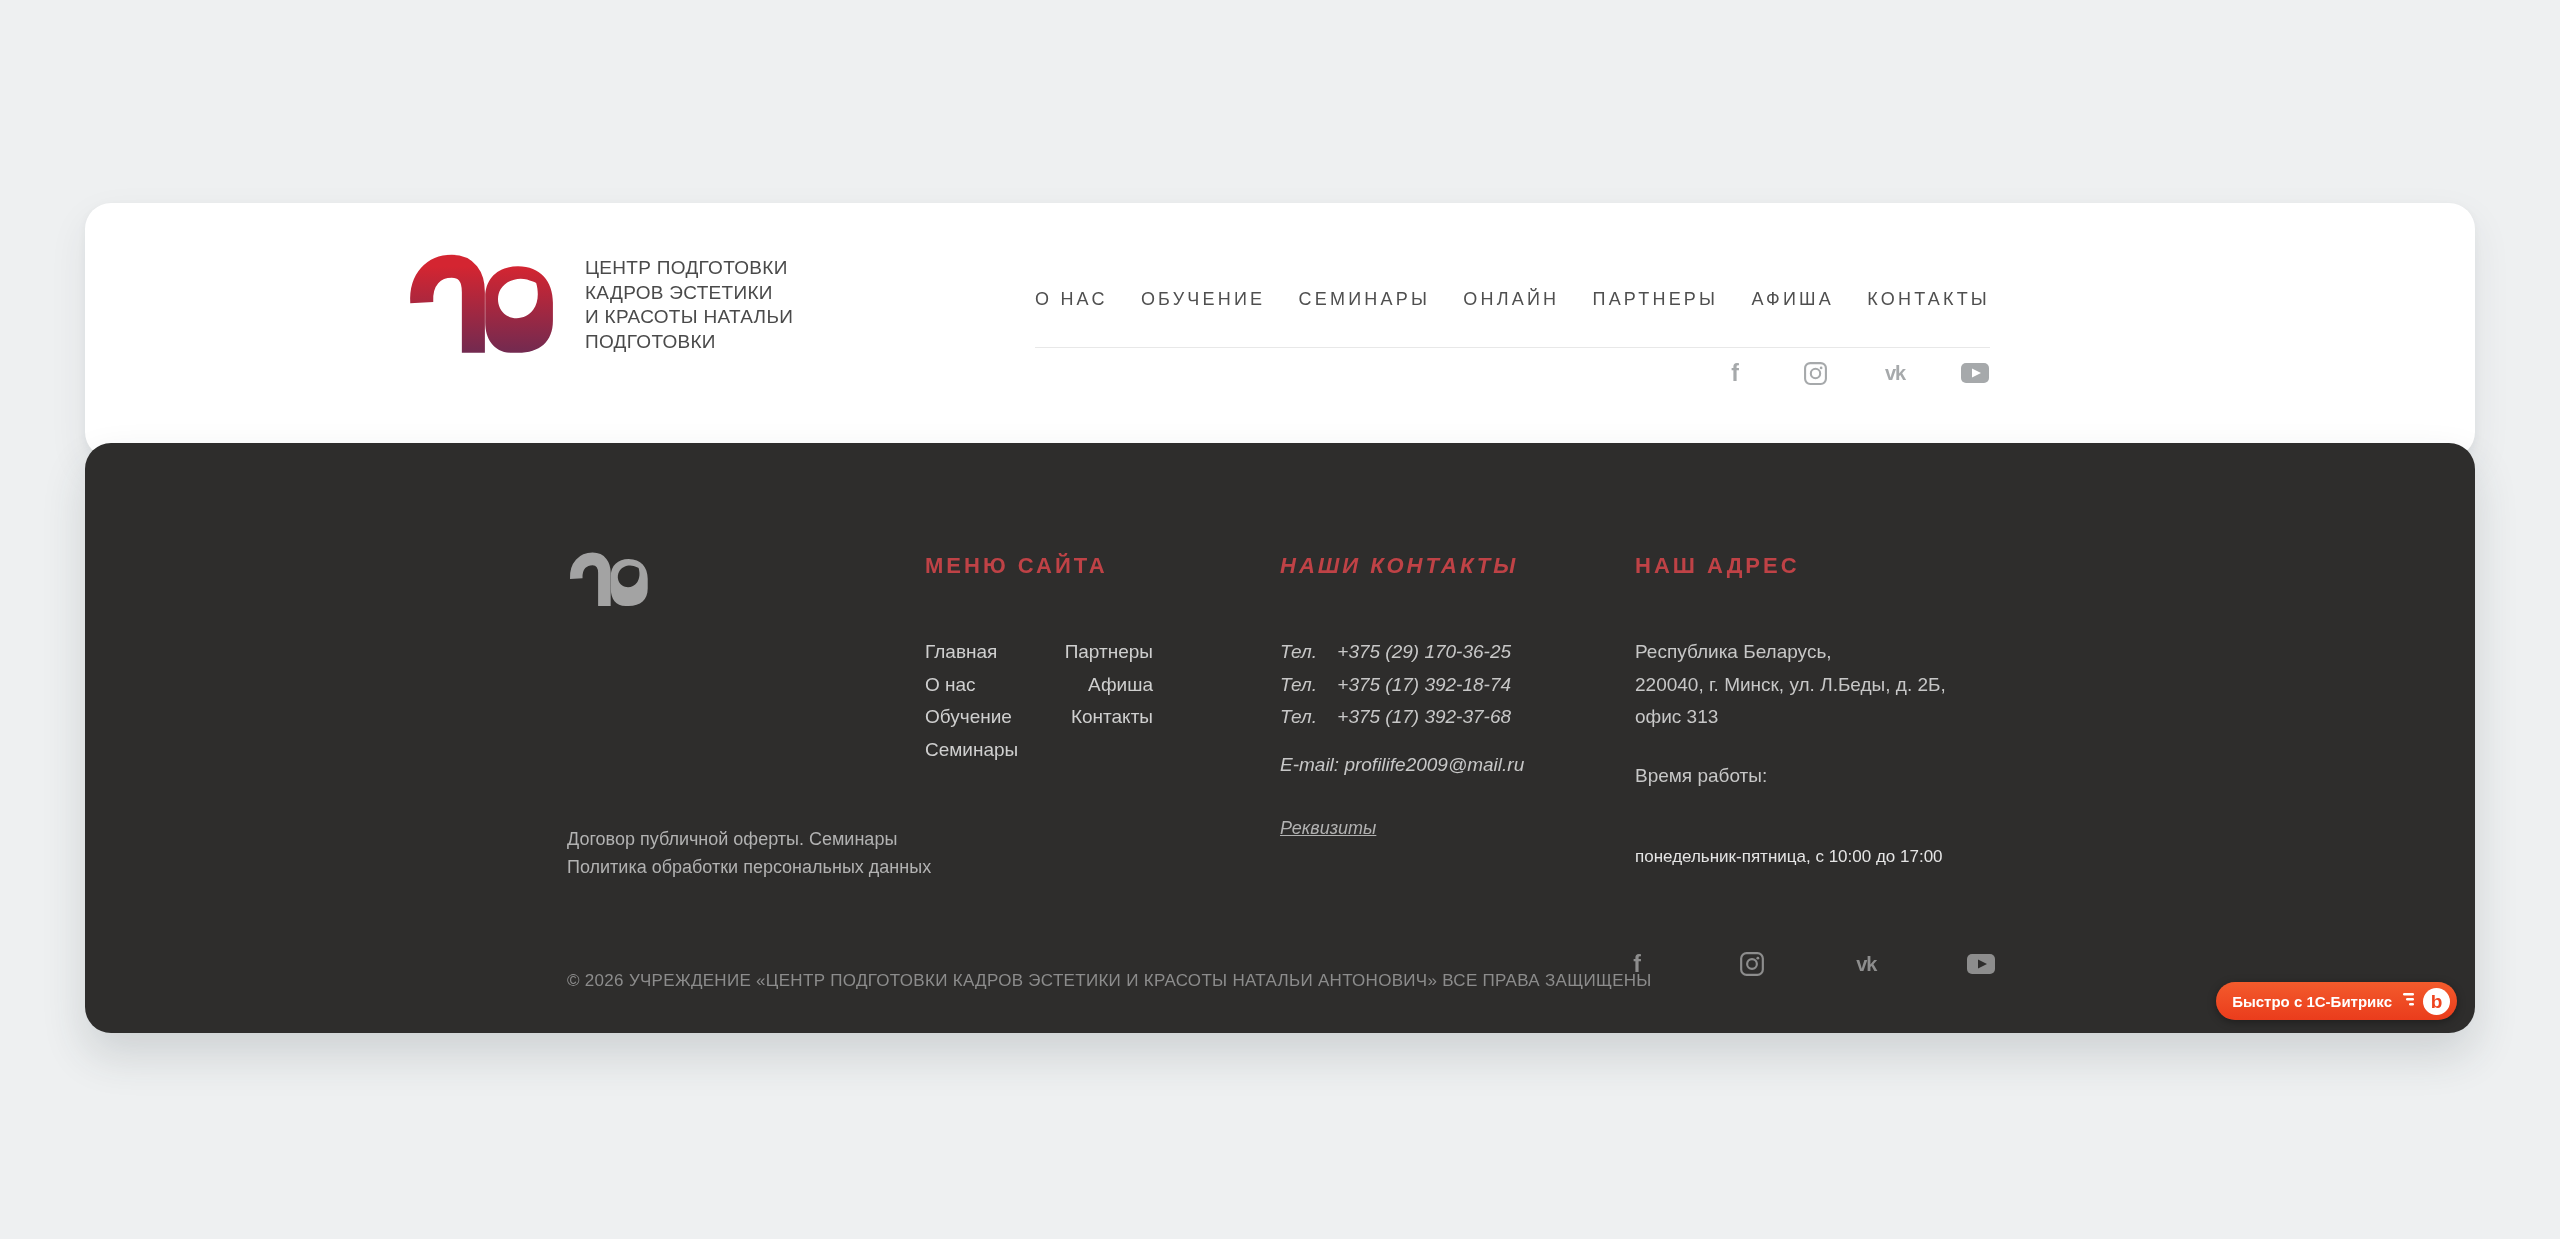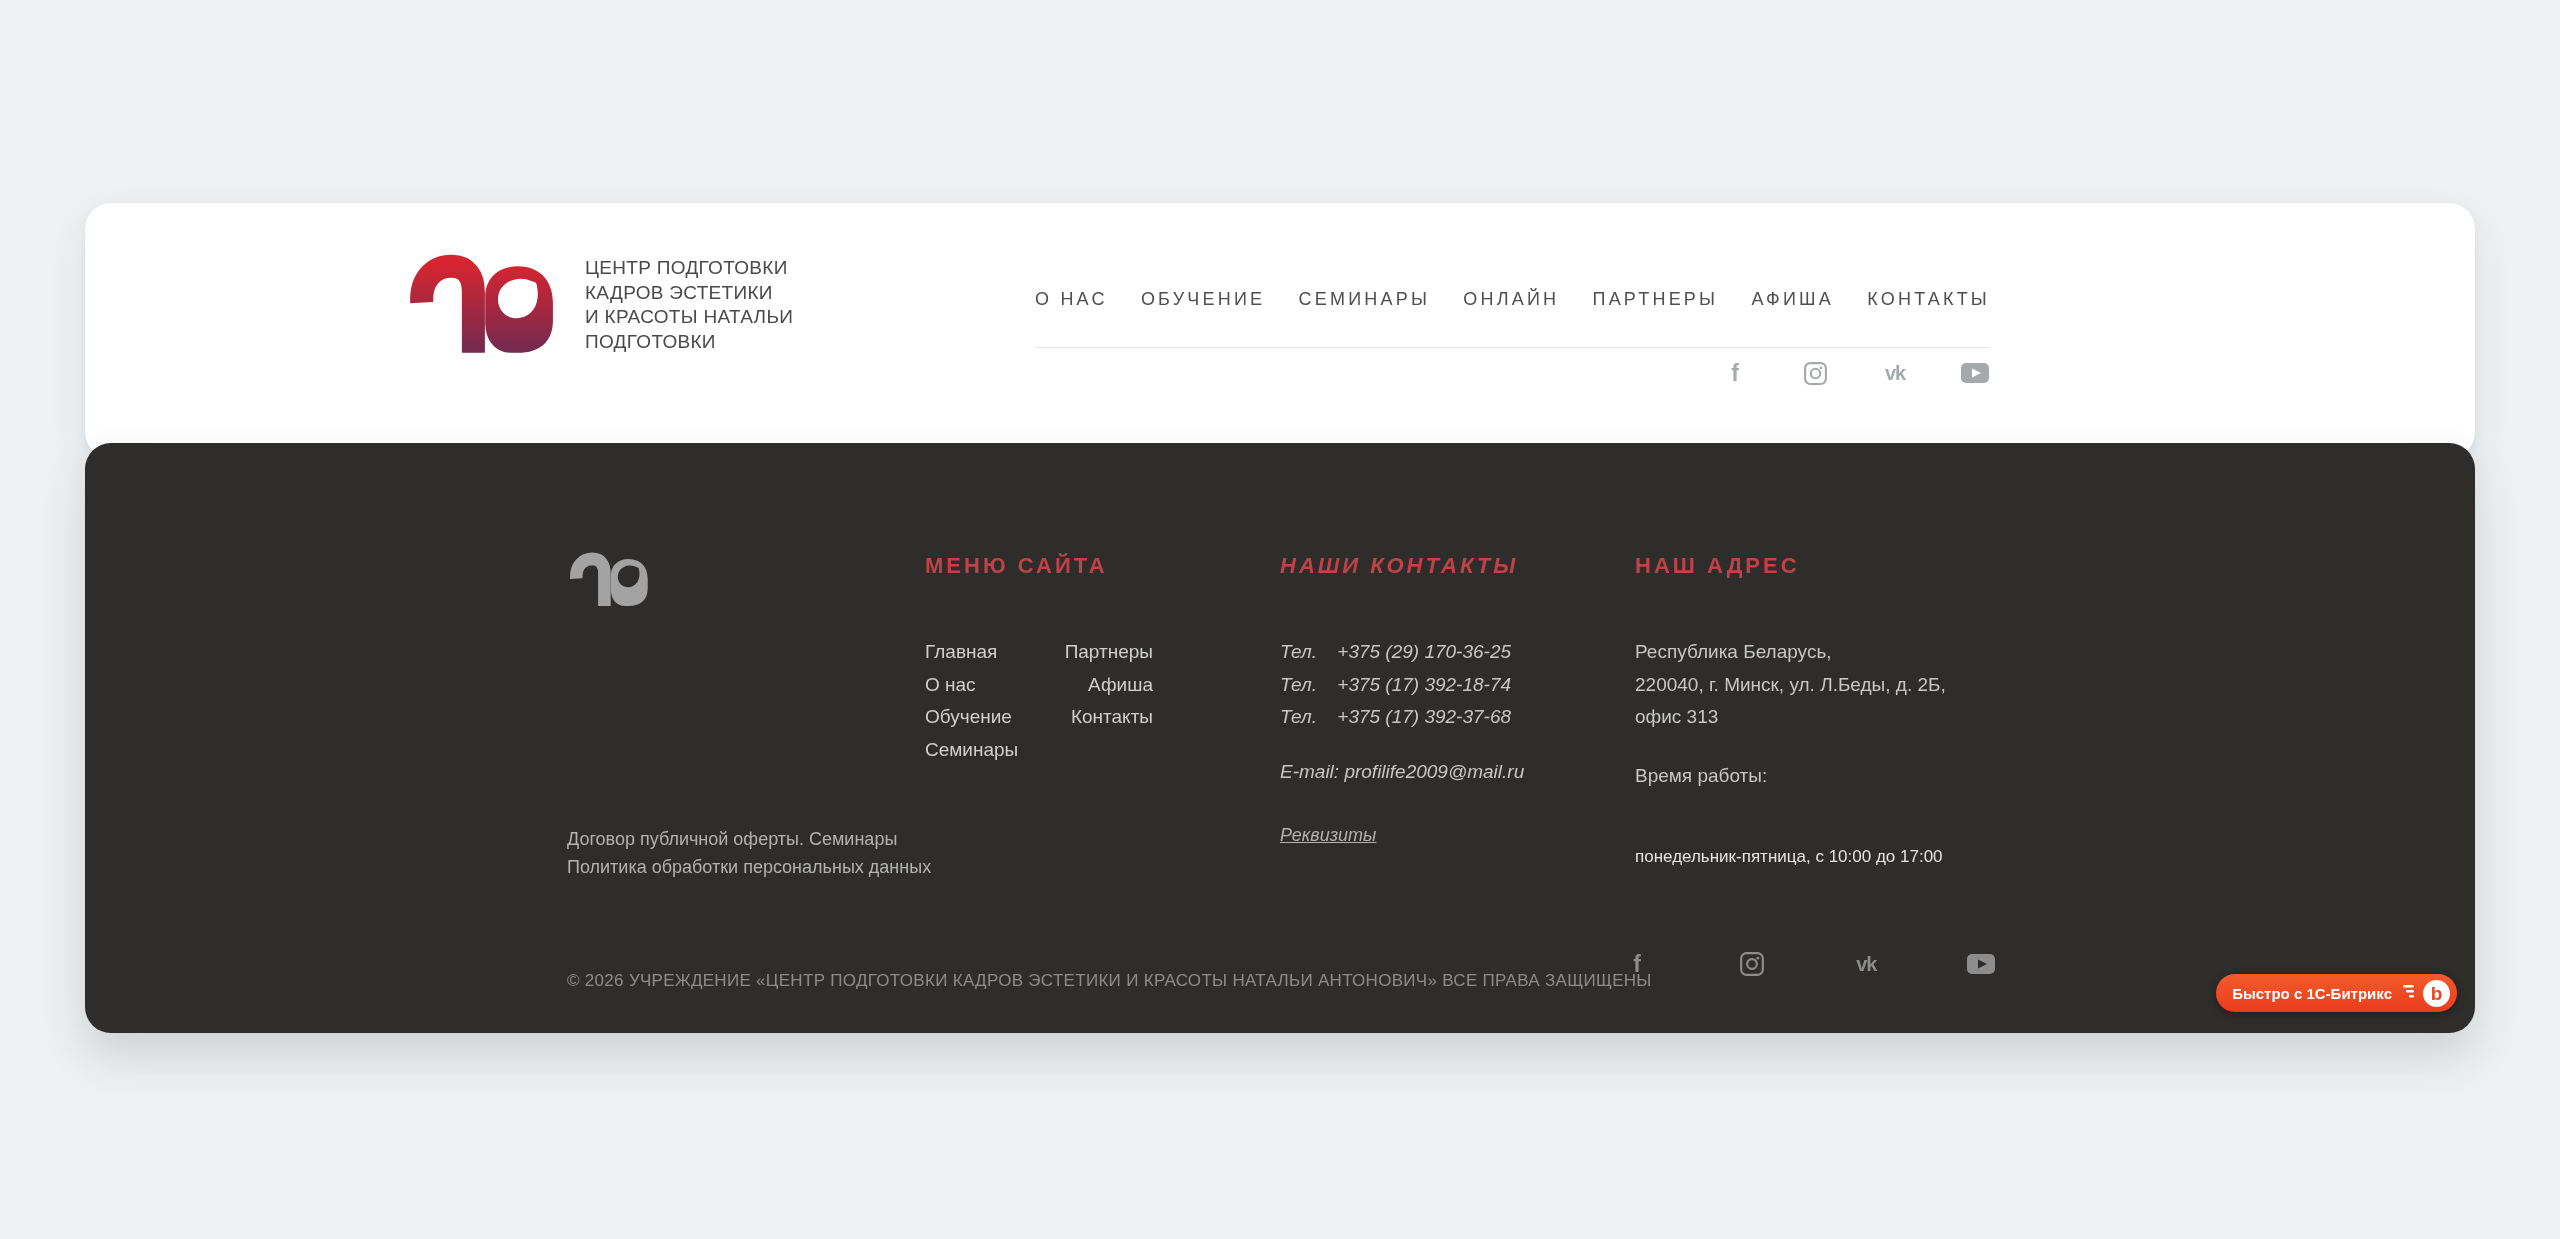--- a/index.html
+++ b/index.html
@@ -44,29 +44,29 @@
   .fcol-menu{left:840px;}
   .fcol-contacts{left:1195px;font-style:italic;}
   .fcol-address{left:1550px;}
   .fhead{font-size:22px;font-weight:bold;letter-spacing:3px;color:var(--accent-red,#bf4246);}
   .menu-grid{margin-top:57px;display:grid;grid-template-columns:132px 96px;
     font-size:19px;line-height:32.5px;color:#cfcfcf;}
   .menu-grid a{color:inherit;text-decoration:none;}
   .menu-grid .mcol2{text-align:right;}
   .rows{margin-top:57px;font-size:19px;line-height:32.5px;color:#c7c7c7;}
   .tel-label{display:inline-block;width:52px;}
-  .email-line{margin-top:22px;font-size:19px;line-height:32.5px;color:#c7c7c7;}
+  .email-line{margin-top:15px;font-size:19px;line-height:32.5px;color:#c7c7c7;}
   .requisites{margin-top:33px;font-size:18px;line-height:28px;}
   .requisites a{color:#b2b2b2;text-decoration:underline;}
   .hours-label{margin-top:26px;font-size:19px;line-height:32.5px;color:#c7c7c7;}
   .hours-value{margin-top:53px;font-size:17px;line-height:24px;color:#e5e5e5;}
   .copyright{position:absolute;left:482px;top:528px;font-size:17px;letter-spacing:.3px;color:#8c8c8c;}
 
   
-  .bitrix{position:absolute;right:18px;bottom:21px;height:38px;border-radius:19px;
+  .bitrix{position:absolute;right:18px;bottom:13px;height:38px;border-radius:19px;
     background:linear-gradient(180deg,#f35b2c,#ea3c1c);
     display:flex;align-items:center;gap:9px;padding:0 7px 0 16px;
     box-shadow:0 2px 8px rgba(0,0,0,.35);text-decoration:none;}
   .bitrix-text{color:#ffffff;font-size:15px;font-weight:bold;white-space:nowrap;}
   .b-circle{width:27px;height:27px;border-radius:50%;background:#ffffff;
     display:flex;align-items:center;justify-content:center;}
   .b-circle span{color:var(--bitrix-orange,#ee4420);font-weight:bold;font-size:19px;line-height:1;}
 </style>
 </head>
 <body>

